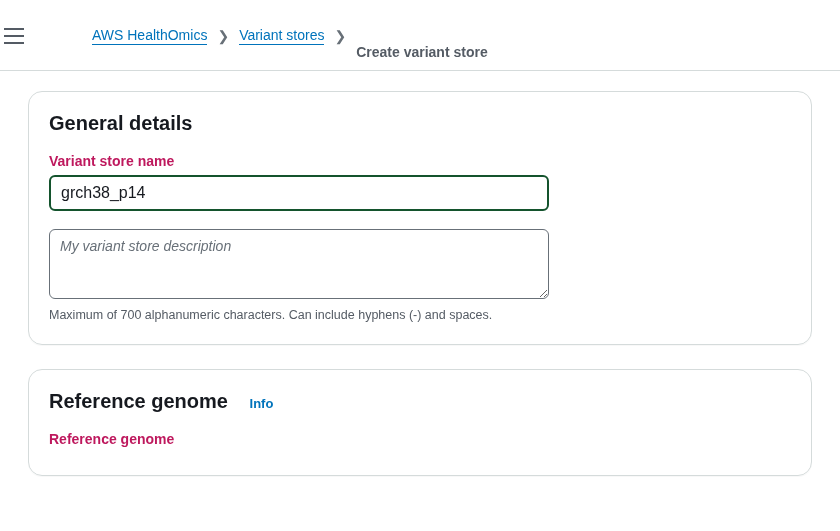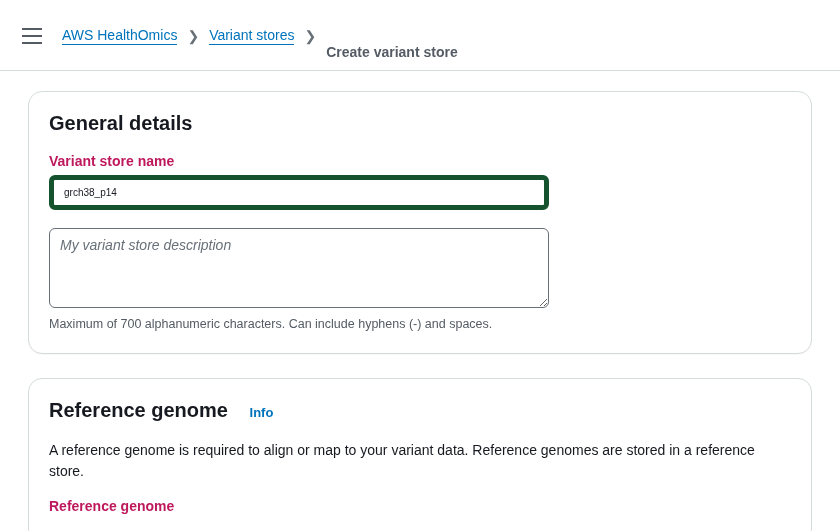--- a/index.html
+++ b/index.html
@@ -5,22 +5,23 @@
     * { box-sizing: border-box; margin: 0; padding: 0; }
     body {
       font-family: "Amazon Ember", "Helvetica Neue", Arial, sans-serif;
       background: #fff;
       color: #16191f;
       font-size: 14px;
     }
     .topbar {
       display: flex;
       align-items: center;
-      padding: 12px 16px 10px 22px;
+      padding: 12px 16px 10px 4px;
       border-bottom: 1px solid #d5dbdb;
+      gap: 48px;
     }
     .hamburger {
       width: 20px;
       height: 16px;
       display: flex;
       flex-direction: column;
       justify-content: space-between;
       margin-right: 20px;
       cursor: pointer;
     }
@@ -91,36 +92,36 @@
       display: block;
       margin-bottom: 6px;
     }
     .field-label .optional {
       font-style: italic;
       font-weight: 700;
     }
     .text-input {
       width: 100%;
       padding: 7px 10px;
-      font-size: 10px;
-      border: 5px solid #14532d;
+      font-size: 16px;
+      border: 2px solid #14532d;
       border-radius: 6px;
       color: #16191f;
       font-family: inherit;
     }
     .textarea {
       width: 100%;
       padding: 8px 10px;
       font-size: 14px;
       border: 1px solid #687078;
       border-radius: 6px;
       color: #16191f;
       font-style: italic;
       font-family: inherit;
-      height: 80px;
+      height: 70px;
       resize: both;
     }
     .textarea::placeholder { color: #687078; font-style: italic; }
     .field-hint {
       font-size: 12.5px;
       color: #545b64;
       margin-top: 6px;
     }
   </style>
 </head>
@@ -155,21 +156,20 @@
       <textarea class="textarea" placeholder="My variant store description" style=""></textarea>
       <div class="field-hint">Maximum of 700 alphanumeric characters. Can include hyphens (-) and spaces.</div>
     </div>
   </section>
 
   <section class="panel">
     <h2 class="panel-title">
       <span>Reference genome</span>
       <span class="info-link">Info</span>
     </h2>
-    <p class="panel-desc">A reference genome is required to align or map to your variant data. Reference genomes are stored in a reference store.</p>
 
     <div class="field" style="margin-bottom:0;">
       <label class="field-label">Reference genome</label>
 
     </div>
   </section>
 
 </div>
 
 </body></html>

